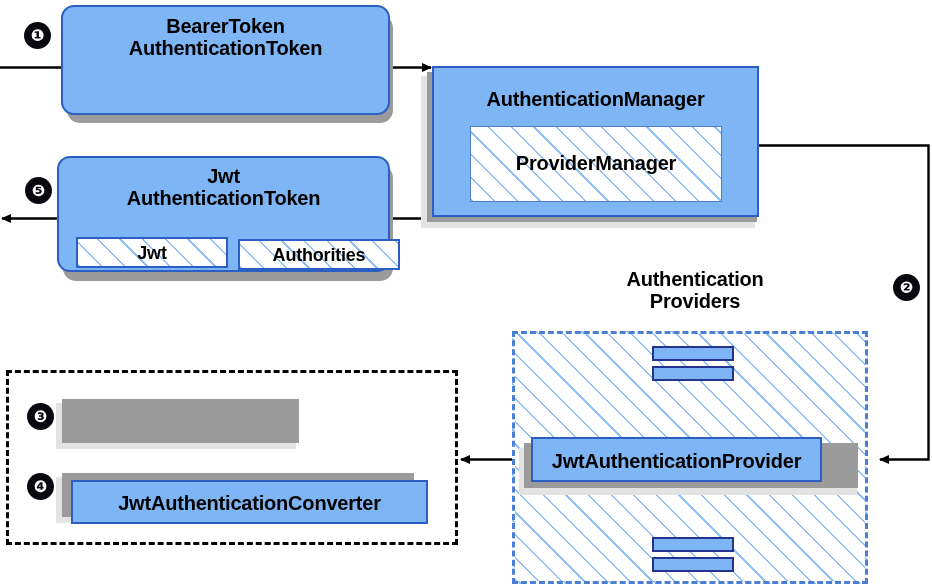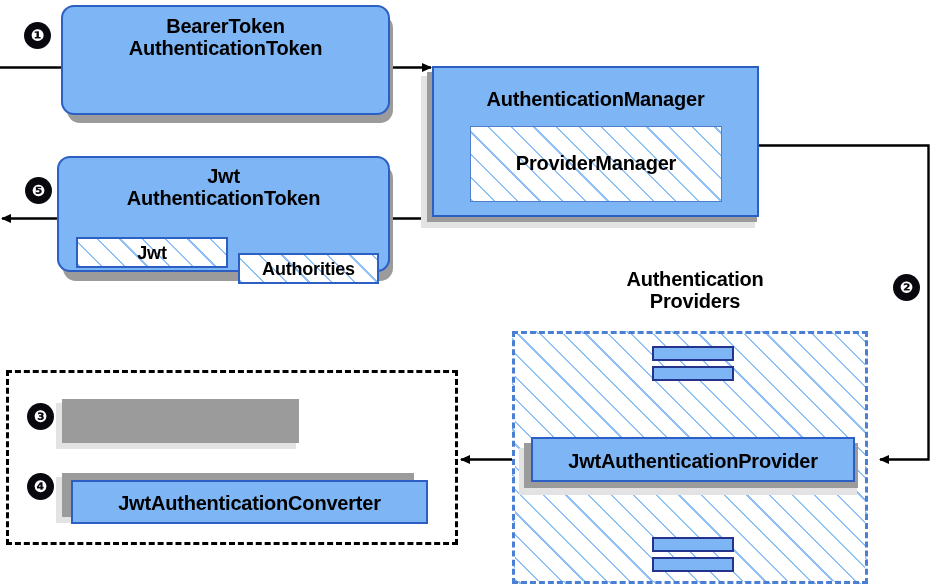--- a/index.html
+++ b/index.html
@@ -125,39 +125,39 @@
     </div>
   </div>
 
   <div class="shadow-grey rounded" style="left:63px;top:165px;width:330px;height:116px;"></div>
   <div class="node rounded fill-blue bd-blue" style="left:57px;top:156px;width:333px;height:116px;z-index:5;">
     <div class="label title-lg" style="top:7px;left:0;">Jwt
 AuthenticationToken</div>
     <div class="node hatch bd-blue" style="left:17px;top:79px;width:152px;height:31px;">
       <div class="label title-sm" style="top:4px;left:0;">Jwt</div>
     </div>
-    <div class="node hatch bd-blue" style="left:179px;top:95px;width:141px;height:31px;">
+    <div class="node hatch bd-blue" style="left:179px;top:81px;width:162px;height:31px;">
       <div class="label title-sm" style="top:4px;left:0;">Authorities</div>
     </div>
   </div>
 
   <div class="label title-lg" style="left:607px;top:268px;width:176px;text-align:center;">Authentication
 Providers</div>
 
   <div class="node dash-blue hatch" style="left:512px;top:331px;width:356px;height:253px;z-index:2;"></div>
 
   <div class="node fill-blue bd-navy" style="left:652px;top:346px;width:82px;height:15px;z-index:6;"></div>
   <div class="node fill-blue bd-navy" style="left:652px;top:366px;width:82px;height:15px;z-index:6;"></div>
 
   <div class="node fill-blue bd-navy" style="left:652px;top:537px;width:82px;height:15px;z-index:6;"></div>
   <div class="node fill-blue bd-navy" style="left:652px;top:557px;width:82px;height:15px;z-index:6;"></div>
 
   <div class="shadow-light" style="left:519px;top:448px;width:338px;height:47px;z-index:6;"></div>
   <div class="shadow-grey" style="left:524px;top:443px;width:334px;height:45px;z-index:7;"></div>
-  <div class="node fill-blue bd-blue" style="left:531px;top:437px;width:324px;height:45px;z-index:8;">
+  <div class="node fill-blue bd-blue" style="left:531px;top:437px;width:291px;height:45px;z-index:8;">
     <div class="label title-lg" style="top:11px;left:0;">JwtAuthenticationProvider</div>
   </div>
 
   <div class="node dash-black" style="left:6px;top:370px;width:452px;height:175px;z-index:2;"></div>
 
   <div class="shadow-light" style="left:56px;top:403px;width:240px;height:46px;z-index:3;"></div>
   <div class="shadow-grey" style="left:62px;top:399px;width:237px;height:44px;z-index:4;"></div>
 
   <div class="shadow-light" style="left:56px;top:477px;width:355px;height:46px;z-index:3;"></div>
   <div class="shadow-grey" style="left:62px;top:473px;width:352px;height:44px;z-index:4;"></div>

